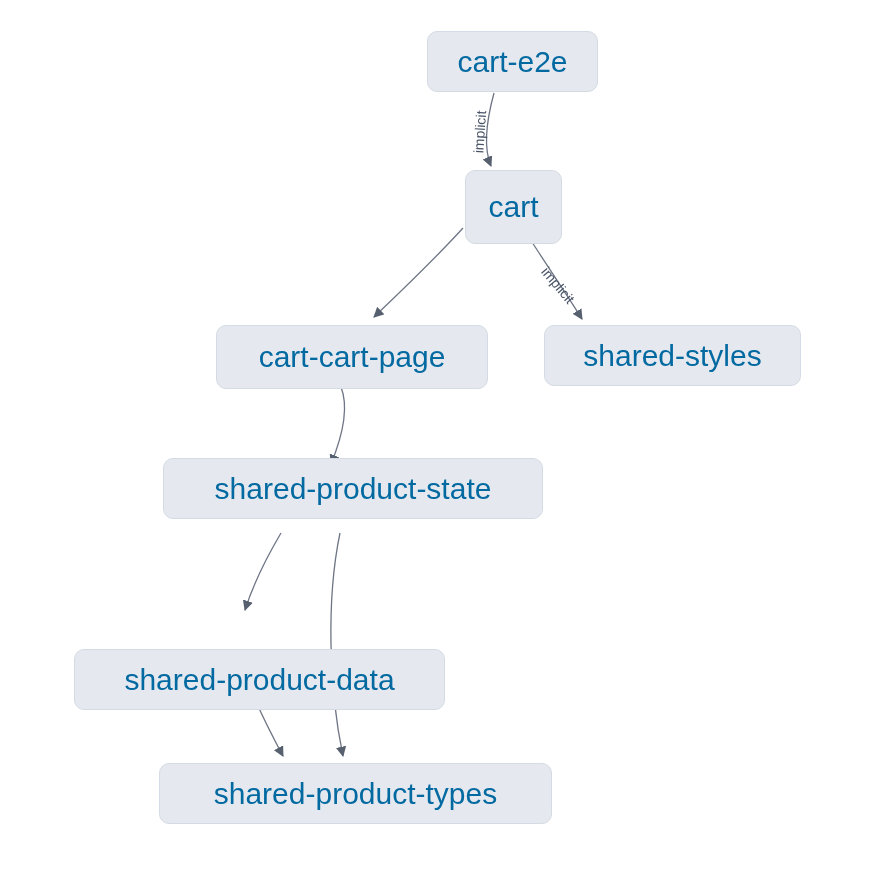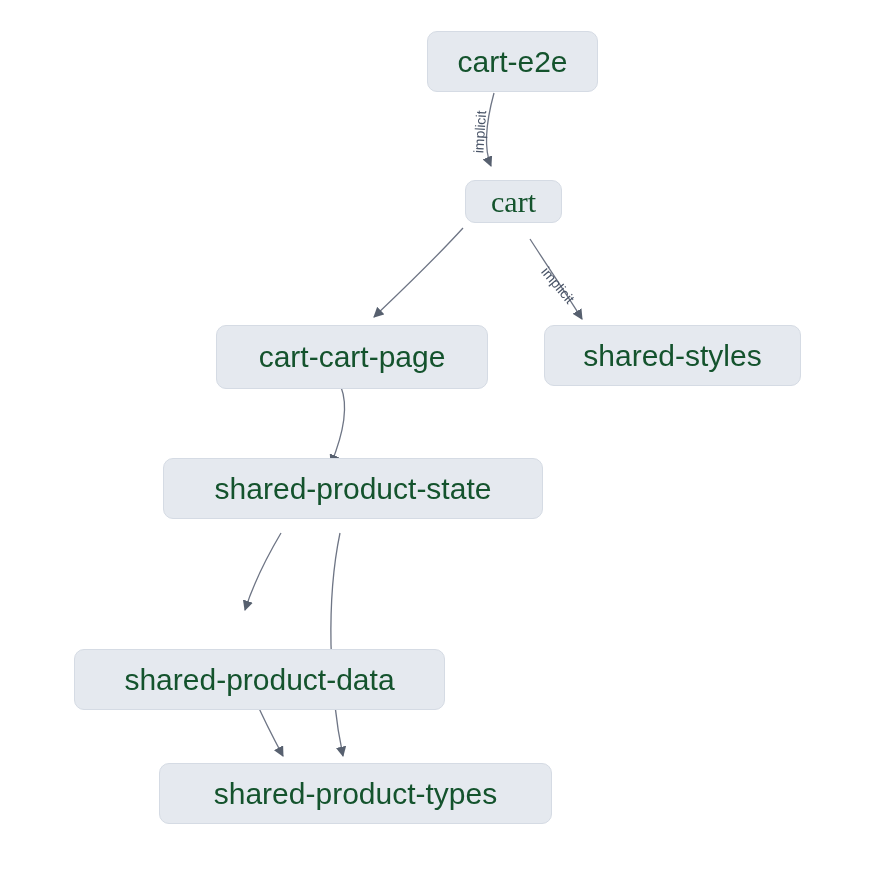--- a/index.html
+++ b/index.html
@@ -39,21 +39,21 @@
     background: #e5e9ef;
     border: 1px solid #d5dbe4;
     border-radius: 10px;
     display: flex;
     align-items: center;
     justify-content: center;
     box-sizing: border-box;
     cursor: pointer;
   }
   .node span {
-    color: #14532d;
+    color: #0369a1;
     font-size: 30px;
     line-height: 1;
     white-space: nowrap;
   }
 </style>
 </head>
 <body>
 
 <div class="graph">
 
@@ -73,21 +73,21 @@
     <path class="edge" d="M 246,678 C 257,706 270,732 283,756" marker-end="url(#arrow)"></path>
 
     <text class="edge-label" transform="translate(481,132) rotate(-86)">implicit</text>
     <text class="edge-label" transform="translate(557,286) rotate(50)">implicit</text>
   </svg>
 
   <div class="node" style="left:427px; top:31px; width:171px; height:61px;">
     <span>cart-e2e</span>
   </div>
 
-  <div class="node" style="left:465px; top:180px; width:97px; height:43px;font-family:Liberation Serif, serif;">
+  <div class="node" style="left:465px; top:170px; width:97px; height:74px;">
     <span>cart</span>
   </div>
 
   <div class="node" style="left:216px; top:325px; width:272px; height:64px;">
     <span>cart-cart-page</span>
   </div>
 
   <div class="node" style="left:544px; top:325px; width:257px; height:61px;">
     <span>shared-styles</span>
   </div>

